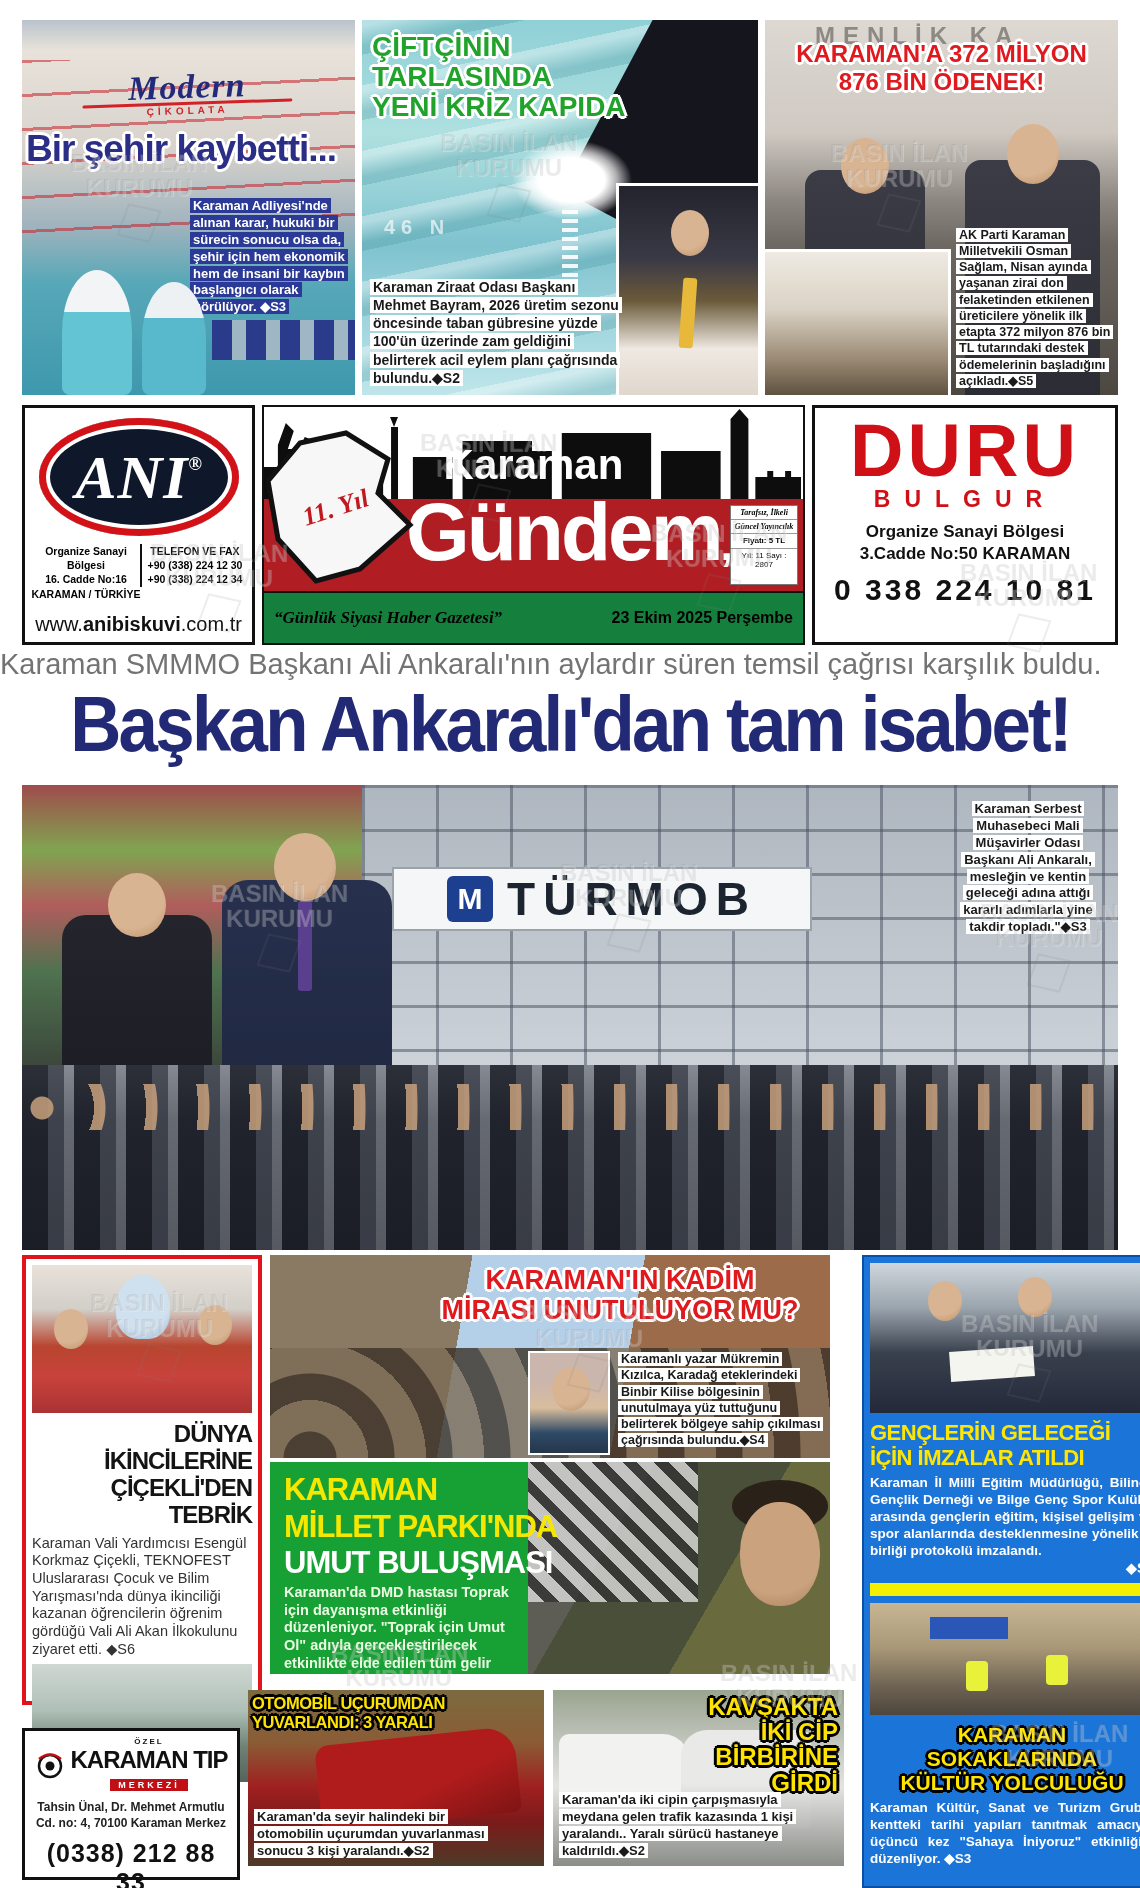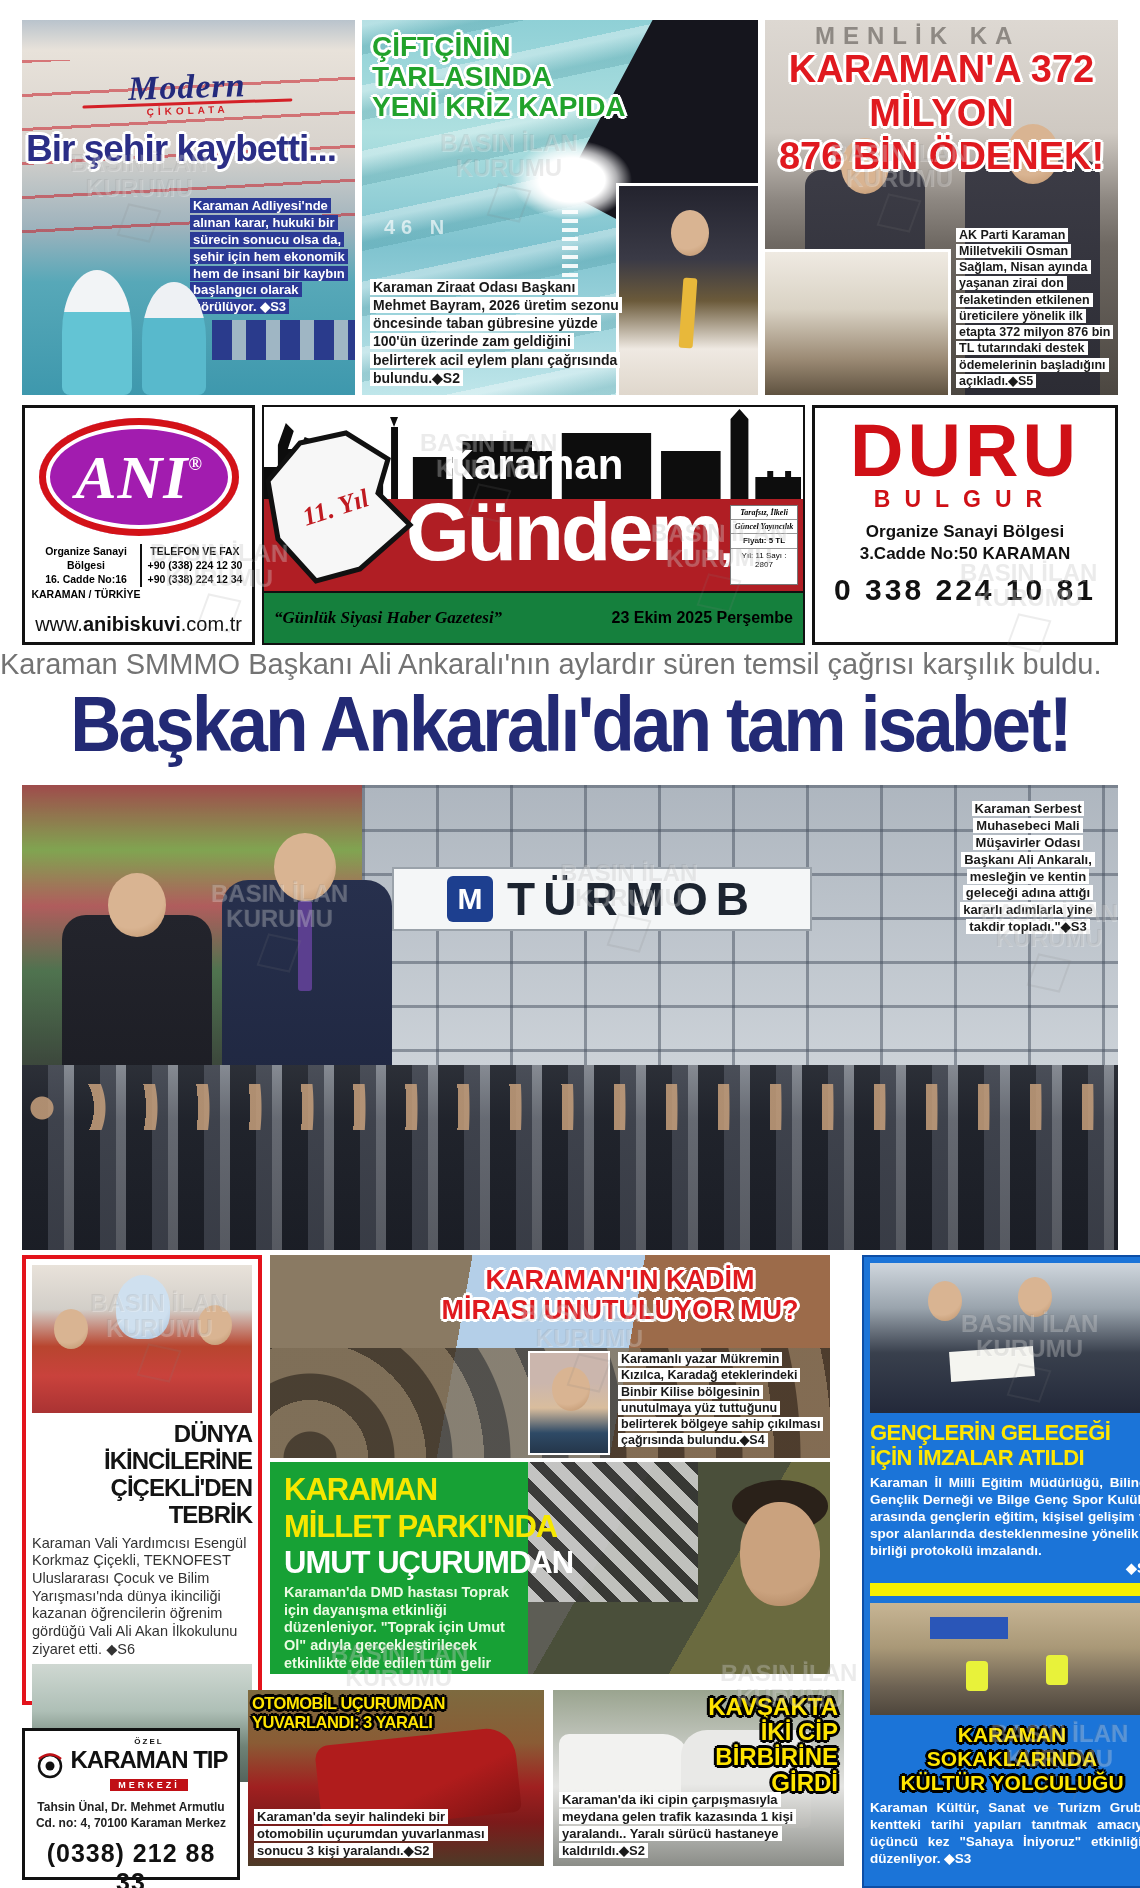--- a/index.html
+++ b/index.html
@@ -39,30 +39,30 @@
   .gran-stream{left:200px;top:190px;width:16px;height:120px;
     background:repeating-linear-gradient(180deg,rgba(255,255,255,.9) 0 4px,transparent 4px 9px);}
   #insetB{right:0;bottom:0;width:142px;height:212px;border-left:3px solid #fff;border-top:3px solid #fff;
     background:linear-gradient(180deg,#23232e 0,#3a3a46 35%,#6b5a3a 55%,#efe9e2 78%,#dfd7cc 100%);}
   .tie{left:62px;top:92px;width:14px;height:70px;background:#e8b83a;transform:rotate(4deg);border-radius:3px;}
   .head{border-radius:50%;background:radial-gradient(circle at 40% 35%,#d9b492 0 60%,#b98e66 100%);}
   #capB{left:8px;bottom:8px;width:250px;font-size:14px;}
   #storyC{left:765px;top:20px;width:353px;height:375px;
     background:linear-gradient(180deg,#ddd8d2 0,#cfc9c2 30%,#8d8781 48%,#6e6862 60%,#4c4741 100%);}
   .wall-text{left:50px;top:2px;font-size:24px;color:rgba(90,85,80,.6);letter-spacing:8px;font-weight:bold;}
-  #titleC{left:0;top:28px;width:353px;text-align:center;font-size:38px;line-height:1.15;font-weight:800;color:#e0191f;}
+  #titleC{left:0;top:20px;width:353px;text-align:center;font-size:24px;line-height:1.15;font-weight:800;color:#e0191f;}
   .suitman{background:linear-gradient(180deg,#3c3c46 0,#2c2c34 100%);border-radius:16px 16px 0 0;}
   #insetC{left:0;bottom:0;width:186px;height:146px;border-top:3px solid #fff;border-right:3px solid #fff;
     background:linear-gradient(180deg,#efeae2 0,#d9d2c4 40%,#9b8a74 75%,#5f5240 100%);}
   #capC{right:4px;bottom:6px;width:158px;font-size:12.5px;}
   
   .adbox{border:3px solid #111;background:#fff;}
   #aniAd{left:22px;top:405px;width:233px;height:240px;}
   .ani-oval{position:absolute;left:14px;top:10px;width:200px;height:118px;border-radius:50%;
-    background:#a21caf;box-shadow:inset 0 0 0 7px #d31218,inset 0 0 0 11px #fff;
+    background:#0f172a;box-shadow:inset 0 0 0 7px #d31218,inset 0 0 0 11px #fff;
     display:flex;align-items:center;justify-content:center;}
   .ani-word{font-family:"Liberation Serif",serif;font-weight:bold;font-style:italic;font-size:62px;color:#fff;letter-spacing:1px;line-height:1;}
   .ani-reg{font-size:18px;vertical-align:28px;font-style:normal;}
   .ani-addr{position:absolute;left:6px;top:136px;width:110px;font-size:10.5px;font-weight:bold;text-align:center;line-height:1.35;}
   .ani-tel{position:absolute;right:4px;top:136px;width:108px;font-size:10.5px;font-weight:bold;text-align:center;line-height:1.35;border-left:2px solid #111;}
   .ani-web{position:absolute;left:0;bottom:6px;width:100%;text-align:center;font-size:20px;color:#111;}
   .ani-web b{font-weight:800;}
   #masthead{left:262px;top:405px;width:543px;height:240px;border:2px solid #111;background:#fff;}
   .sky{position:absolute;left:0;top:0;width:100%;height:92px;}
   .mh-city{position:absolute;left:0;top:34px;width:100%;text-align:center;font-size:42px;font-weight:800;color:#fff;letter-spacing:0;z-index:4;}
@@ -346,21 +346,21 @@
   </div>
 
   <div id="umut" class="abs story">
     <div class="abs umut-photo"></div>
     <div class="abs pillow"></div>
     <div class="abs boy-hair"></div>
     <div class="abs boy-face"></div>
     <div id="titleUmut" class="abs">
       <div class="y">KARAMAN</div>
       <div class="y">MİLLET PARKI'NDA</div>
-      <div class="w">UMUT UÇURUMDAN</div>
+      <div class="w">UMUT BULUŞMASI</div>
     </div>
     <div class="umut-body">Karaman'da DMD hastası Toprak için dayanışma etkinliği düzenleniyor. "Toprak için Umut Ol" adıyla gerçekleştirilecek etkinlikte elde edilen tüm gelir Toprak'a bağışlanacak. ◆S5</div>
   </div>
 
   <div id="crash1" class="abs crash">
     <div id="titleCr1" class="abs o-b">OTOMOBİL UÇURUMDAN YUVARLANDI: 3 YARALI</div>
     <div class="abs" style="left:70px;top:46px;width:200px;height:86px;background:linear-gradient(160deg,#b01c1c 0 60%,#7e1414 100%);border-radius:14px 30px 8px 8px;transform:rotate(-6deg);"></div>
     <div id="capCr1" class="abs chips"><span class="t">Karaman'da seyir halindeki bir otomobilin uçurumdan yuvarlanması sonucu 3 kişi yaralandı.◆S2</span></div>
   </div>
 

